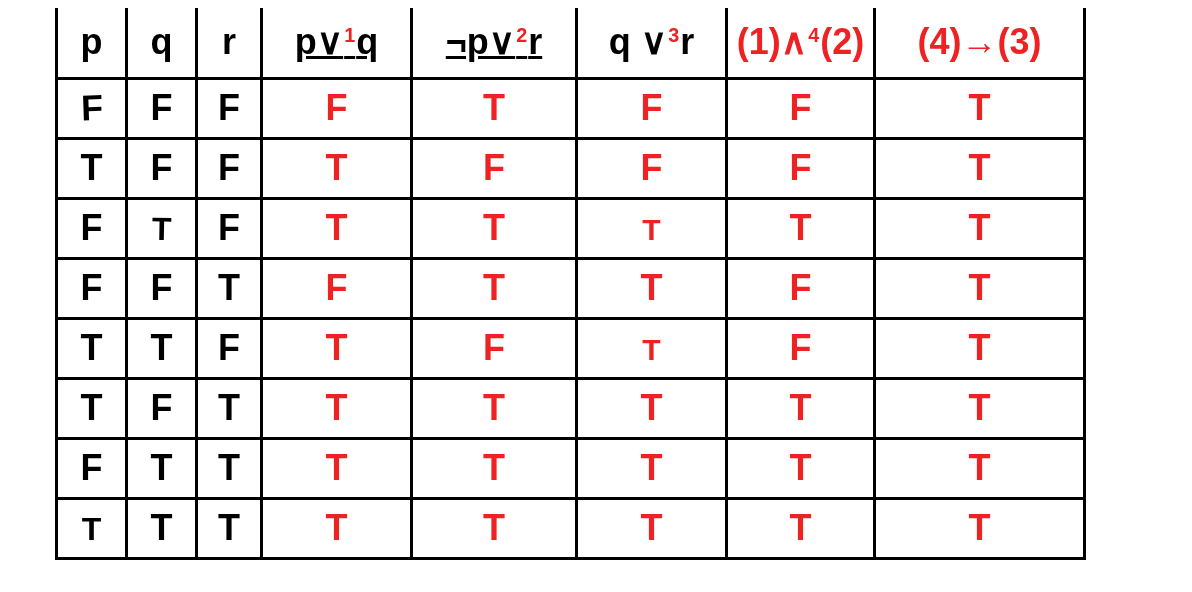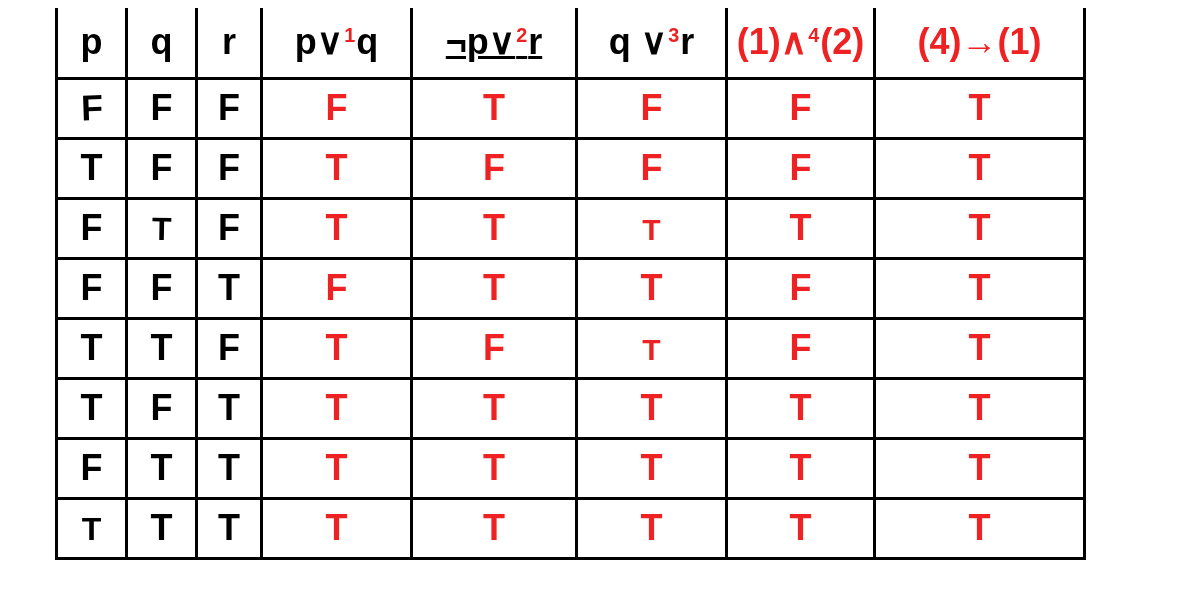--- a/index.html
+++ b/index.html
@@ -31,21 +31,21 @@
     .truth-table thead th {
       border-top: none;
       height: 70px;
       font-weight: bold;
       color: #000;
       white-space: nowrap;
     }
     .col-p { width: 70px; }
     .col-q { width: 70px; }
     .col-r { width: 65px; }
-    .col-1 { width: 150px; }
+    .col-1 { width: 150px; text-decoration: underline; }
     .col-2 { width: 165px; text-decoration: underline; }
     .col-3 { width: 150px; }
     .col-4 { width: 148px; }
     .col-5 { width: 210px; }
     .black-text { color: #000; }
     .red-text { color: #e22; }
     .sup {
       position: relative;
       top: -0.6em;
       font-size: 0.55em;
@@ -76,21 +76,21 @@
       <th class="col-2">
         <span class="black-text">¬p∨</span><span class="sup">2</span><span class="black-text">r</span>
       </th>
       <th class="col-3">
         <span class="black-text">q ∨</span><span class="sup">3</span><span class="black-text">r</span>
       </th>
       <th class="col-4 header-red">
         <span class="header-red">(1)∧</span><span class="sup">4</span><span class="header-red">(2)</span>
       </th>
       <th class="col-5 header-red">
-        <span class="header-red">(4)→(1)</span>
+        <span class="header-red">(4)→(3)</span>
       </th>
     </tr>
   </thead>
   <tbody>
       <tr>
         <td><span class="black-text">F</span></td>
         <td><span class="black-text">F</span></td>
         <td><span class="black-text">F</span></td>
         <td><span class="red-text">F</span></td>
         <td><span class="red-text">T</span></td>

